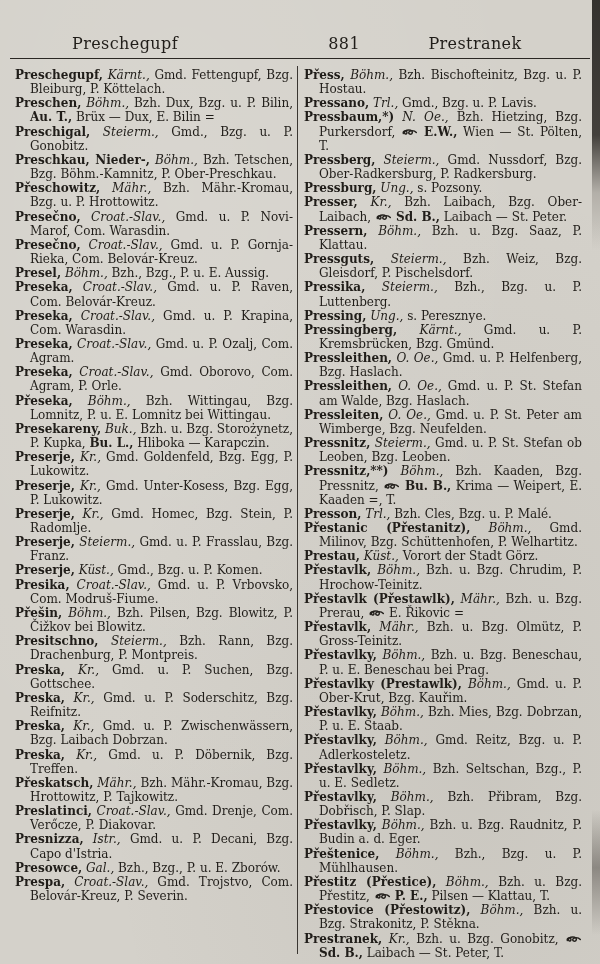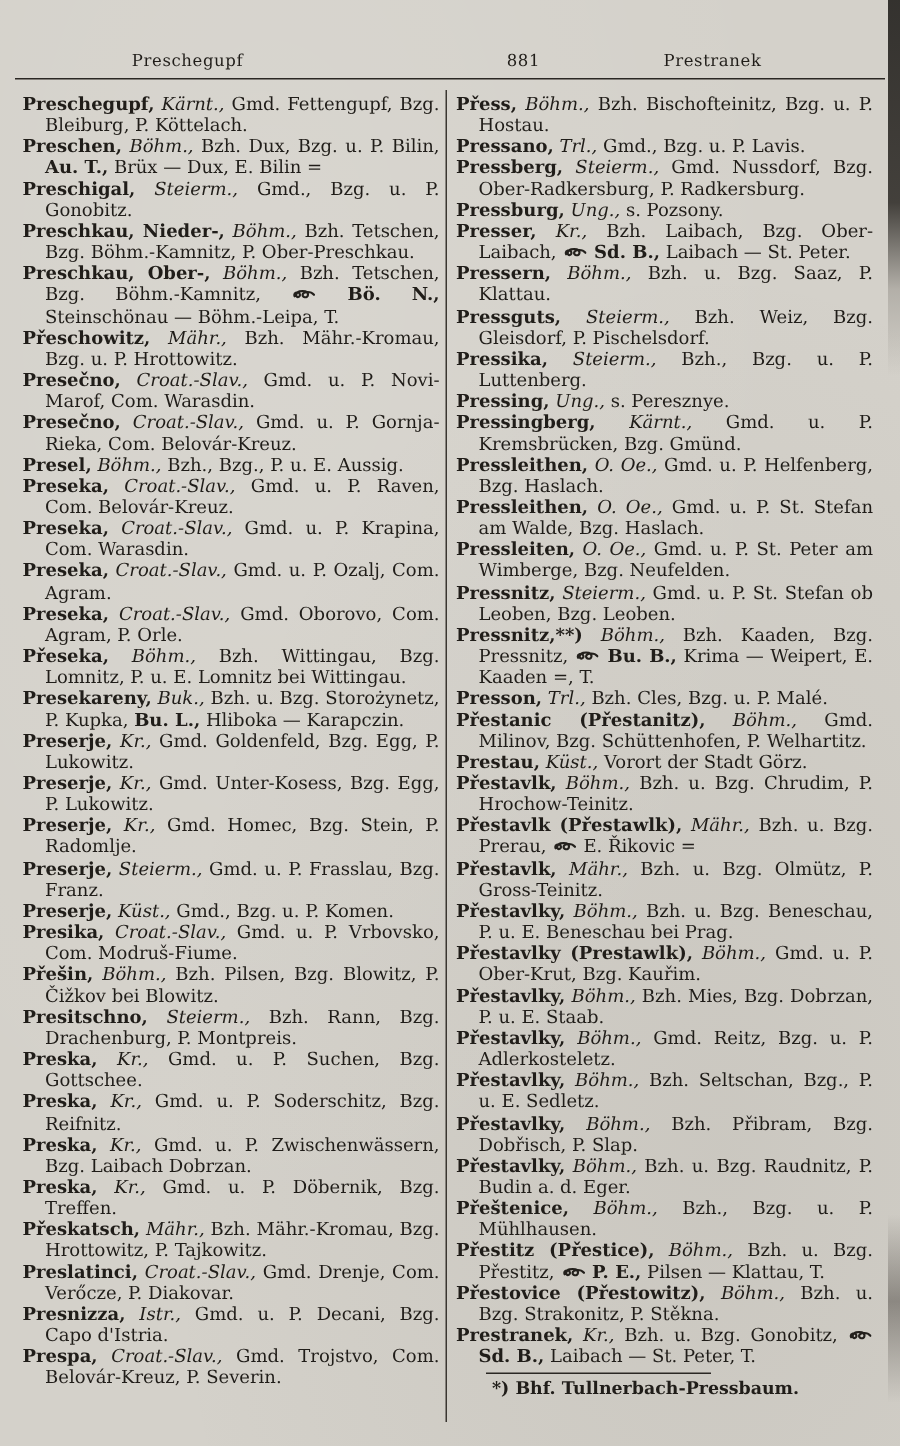--- a/index.html
+++ b/index.html
@@ -14,21 +14,21 @@
   }
   .scan-edge{
     position:absolute;top:0;right:0;width:8px;height:964px;pointer-events:none;
     background:linear-gradient(to bottom,
       rgba(30,28,25,0.88) 0%, rgba(35,32,28,0.82) 14%, rgba(80,75,68,0.25) 20%,
       rgba(0,0,0,0) 26%, rgba(0,0,0,0) 84%,
       rgba(60,55,50,0.45) 90%, rgba(0,0,0,0) 97%);
   }
   .page{padding:34px 10px 0 10px;}
   .running-head{
-    display:flex;align-items:baseline;font-size:11px;letter-spacing:0.4px;
+    display:flex;align-items:baseline;font-size:16px;letter-spacing:0.4px;
   }
   .running-head .side{flex:1;text-align:center;}
   .running-head .pageno{width:120px;text-align:right;}
   .head-rule{border:none;border-top:1.4px solid #2a2723;margin:5px 0 0 0;}
   .columns{display:flex;margin-top:7px;height:888px;}
   .col{width:286px;padding:2px 3px 0 5px;box-sizing:border-box;}
   .divider{width:1px;background:#3a3631;margin:0 1px;}
   .entry{
     margin:0;font-size:12px;line-height:14.15px;text-align:justify;
     padding-left:15px;text-indent:-15px;
@@ -51,23 +51,20 @@
     <span class="pageno">881</span>
     <span class="side">Prestranek</span>
   </div>
   <hr class="head-rule">
   <div class="columns">
     <div class="col">
         <p class="entry"><span class="bold">Preschegupf,</span><span class="ital"> Kärnt.,</span><span class="reg"> Gmd. Fettengupf, Bzg. Bleiburg, P. Köttelach.</span></p>
         <p class="entry"><span class="bold">Preschen,</span><span class="ital"> Böhm.,</span><span class="reg"> Bzh. Dux, Bzg. u. P. Bilin, </span><span class="bold">Au. T.,</span><span class="reg"> Brüx — Dux, E. Bilin =</span></p>
         <p class="entry"><span class="bold">Preschigal,</span><span class="ital"> Steierm.,</span><span class="reg"> Gmd., Bzg. u. P. Gonobitz.</span></p>
         <p class="entry"><span class="bold">Preschkau, Nieder-,</span><span class="ital"> Böhm.,</span><span class="reg"> Bzh. Tetschen, Bzg. Böhm.-Kamnitz, P. Ober-Preschkau.</span></p>
-        <p class="entry"><span class="bold">Preschkau, Ober-,</span><span class="ital"> Böhm.,</span><span class="reg"> Bzh. Tetschen, Bzg. Böhm.-Kamnitz, </span><span class="posthorn"><svg width="15" height="9" viewBox="0 0 22 13" xmlns="http://www.w3.org/2000/svg">
-              <path d="M2 8 C0.8 4 6 2.6 7.1 5.8 C8.2 9 3.4 10.2 3.6 6.4 C3.8 3.2 9.5 2.2 12.5 3.2 C16.5 4.5 15.6 9.6 11.8 8.9 C8.8 8.3 9.4 4.4 13.2 3.9 C16.8 3.4 19.4 4.6 21 6.5" fill="none" stroke="#23201c" stroke-width="2.1" stroke-linecap="round"></path>
-            </svg></span><span class="bold"> Bö. N.,</span><span class="reg"> Steinschönau — Böhm.-Leipa, T.</span></p>
         <p class="entry"><span class="bold">Přeschowitz,</span><span class="ital"> Mähr.,</span><span class="reg"> Bzh. Mähr.-Kromau, Bzg. u. P. Hrottowitz.</span></p>
         <p class="entry"><span class="bold">Presečno,</span><span class="ital"> Croat.-Slav.,</span><span class="reg"> Gmd. u. P. Novi-Marof, Com. Warasdin.</span></p>
         <p class="entry"><span class="bold">Presečno,</span><span class="ital"> Croat.-Slav.,</span><span class="reg"> Gmd. u. P. Gornja-Rieka, Com. Belovár-Kreuz.</span></p>
         <p class="entry"><span class="bold">Presel,</span><span class="ital"> Böhm.,</span><span class="reg"> Bzh., Bzg., P. u. E. Aussig.</span></p>
         <p class="entry"><span class="bold">Preseka,</span><span class="ital"> Croat.-Slav.,</span><span class="reg"> Gmd. u. P. Raven, Com. Belovár-Kreuz.</span></p>
         <p class="entry"><span class="bold">Preseka,</span><span class="ital"> Croat.-Slav.,</span><span class="reg"> Gmd. u. P. Krapina, Com. Warasdin.</span></p>
         <p class="entry"><span class="bold">Preseka,</span><span class="ital"> Croat.-Slav.,</span><span class="reg"> Gmd. u. P. Ozalj, Com. Agram.</span></p>
         <p class="entry"><span class="bold">Preseka,</span><span class="ital"> Croat.-Slav.,</span><span class="reg"> Gmd. Oborovo, Com. Agram, P. Orle.</span></p>
         <p class="entry"><span class="bold">Přeseka,</span><span class="ital"> Böhm.,</span><span class="reg"> Bzh. Wittingau, Bzg. Lomnitz, P. u. E. Lomnitz bei Wittingau.</span></p>
         <p class="entry"><span class="bold">Presekareny,</span><span class="ital"> Buk.,</span><span class="reg"> Bzh. u. Bzg. Storożynetz, P. Kupka, </span><span class="bold">Bu. L.,</span><span class="reg"> Hliboka — Karapczin.</span></p>
@@ -79,27 +76,31 @@
         <p class="entry"><span class="bold">Presika,</span><span class="ital"> Croat.-Slav.,</span><span class="reg"> Gmd. u. P. Vrbovsko, Com. Modruš-Fiume.</span></p>
         <p class="entry"><span class="bold">Přešin,</span><span class="ital"> Böhm.,</span><span class="reg"> Bzh. Pilsen, Bzg. Blowitz, P. Čižkov bei Blowitz.</span></p>
         <p class="entry"><span class="bold">Presitschno,</span><span class="ital"> Steierm.,</span><span class="reg"> Bzh. Rann, Bzg. Drachenburg, P. Montpreis.</span></p>
         <p class="entry"><span class="bold">Preska,</span><span class="ital"> Kr.,</span><span class="reg"> Gmd. u. P. Suchen, Bzg. Gottschee.</span></p>
         <p class="entry"><span class="bold">Preska,</span><span class="ital"> Kr.,</span><span class="reg"> Gmd. u. P. Soderschitz, Bzg. Reifnitz.</span></p>
         <p class="entry"><span class="bold">Preska,</span><span class="ital"> Kr.,</span><span class="reg"> Gmd. u. P. Zwischenwässern, Bzg. Laibach Dobrzan.</span></p>
         <p class="entry"><span class="bold">Preska,</span><span class="ital"> Kr.,</span><span class="reg"> Gmd. u. P. Döbernik, Bzg. Treffen.</span></p>
         <p class="entry"><span class="bold">Přeskatsch,</span><span class="ital"> Mähr.,</span><span class="reg"> Bzh. Mähr.-Kromau, Bzg. Hrottowitz, P. Tajkowitz.</span></p>
         <p class="entry"><span class="bold">Preslatinci,</span><span class="ital"> Croat.-Slav.,</span><span class="reg"> Gmd. Drenje, Com. Verőcze, P. Diakovar.</span></p>
         <p class="entry"><span class="bold">Presnizza,</span><span class="ital"> Istr.,</span><span class="reg"> Gmd. u. P. Decani, Bzg. Capo d'Istria.</span></p>
+        <p class="entry"><span class="bold">Presowce,</span><span class="ital"> Gal.,</span><span class="reg"> Bzh., Bzg., P. u. E. Zborów.</span></p>
         <p class="entry"><span class="bold">Prespa,</span><span class="ital"> Croat.-Slav.,</span><span class="reg"> Gmd. Trojstvo, Com. Belovár-Kreuz, P. Severin.</span></p>
       </div>
     <div class="divider"></div>
     <div class="col">
       <div>
           <p class="entry"><span class="bold">Přess,</span><span class="ital"> Böhm.,</span><span class="reg"> Bzh. Bischofteinitz, Bzg. u. P. Hostau.</span></p>
           <p class="entry"><span class="bold">Pressano,</span><span class="ital"> Trl.,</span><span class="reg"> Gmd., Bzg. u. P. Lavis.</span></p>
+          <p class="entry"><span class="bold">Pressbaum,*)</span><span class="ital"> N. Oe.,</span><span class="reg"> Bzh. Hietzing, Bzg. Purkersdorf, </span><span class="posthorn"><svg width="15" height="9" viewBox="0 0 22 13" xmlns="http://www.w3.org/2000/svg">
+                <path d="M2 8 C0.8 4 6 2.6 7.1 5.8 C8.2 9 3.4 10.2 3.6 6.4 C3.8 3.2 9.5 2.2 12.5 3.2 C16.5 4.5 15.6 9.6 11.8 8.9 C8.8 8.3 9.4 4.4 13.2 3.9 C16.8 3.4 19.4 4.6 21 6.5" fill="none" stroke="#23201c" stroke-width="2.1" stroke-linecap="round"></path>
+              </svg></span><span class="bold"> E.W.,</span><span class="reg"> Wien — St. Pölten, T.</span></p>
           <p class="entry"><span class="bold">Pressberg,</span><span class="ital"> Steierm.,</span><span class="reg"> Gmd. Nussdorf, Bzg. Ober-Radkersburg, P. Radkersburg.</span></p>
           <p class="entry"><span class="bold">Pressburg,</span><span class="ital"> Ung.,</span><span class="reg"> s. Pozsony.</span></p>
           <p class="entry"><span class="bold">Presser,</span><span class="ital"> Kr.,</span><span class="reg"> Bzh. Laibach, Bzg. Ober-Laibach, </span><span class="posthorn"><svg width="15" height="9" viewBox="0 0 22 13" xmlns="http://www.w3.org/2000/svg">
                 <path d="M2 8 C0.8 4 6 2.6 7.1 5.8 C8.2 9 3.4 10.2 3.6 6.4 C3.8 3.2 9.5 2.2 12.5 3.2 C16.5 4.5 15.6 9.6 11.8 8.9 C8.8 8.3 9.4 4.4 13.2 3.9 C16.8 3.4 19.4 4.6 21 6.5" fill="none" stroke="#23201c" stroke-width="2.1" stroke-linecap="round"></path>
               </svg></span><span class="bold"> Sd. B.,</span><span class="reg"> Laibach — St. Peter.</span></p>
           <p class="entry"><span class="bold">Pressern,</span><span class="ital"> Böhm.,</span><span class="reg"> Bzh. u. Bzg. Saaz, P. Klattau.</span></p>
           <p class="entry"><span class="bold">Pressguts,</span><span class="ital"> Steierm.,</span><span class="reg"> Bzh. Weiz, Bzg. Gleisdorf, P. Pischelsdorf.</span></p>
           <p class="entry"><span class="bold">Pressika,</span><span class="ital"> Steierm.,</span><span class="reg"> Bzh., Bzg. u. P. Luttenberg.</span></p>
           <p class="entry"><span class="bold">Pressing,</span><span class="ital"> Ung.,</span><span class="reg"> s. Peresznye.</span></p>
           <p class="entry"><span class="bold">Pressingberg,</span><span class="ital"> Kärnt.,</span><span class="reg"> Gmd. u. P. Kremsbrücken, Bzg. Gmünd.</span></p>

